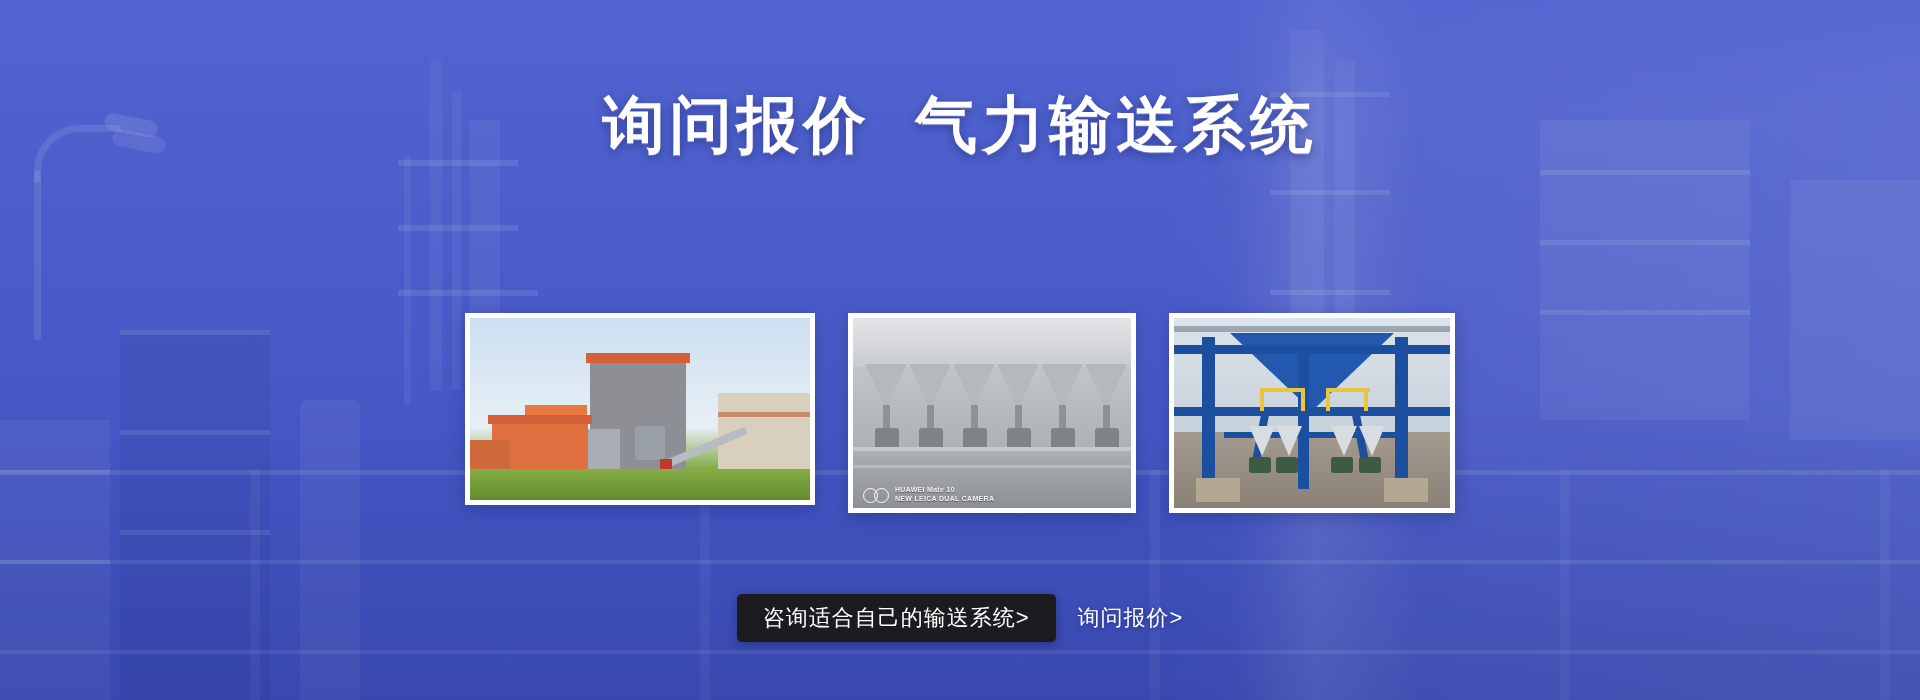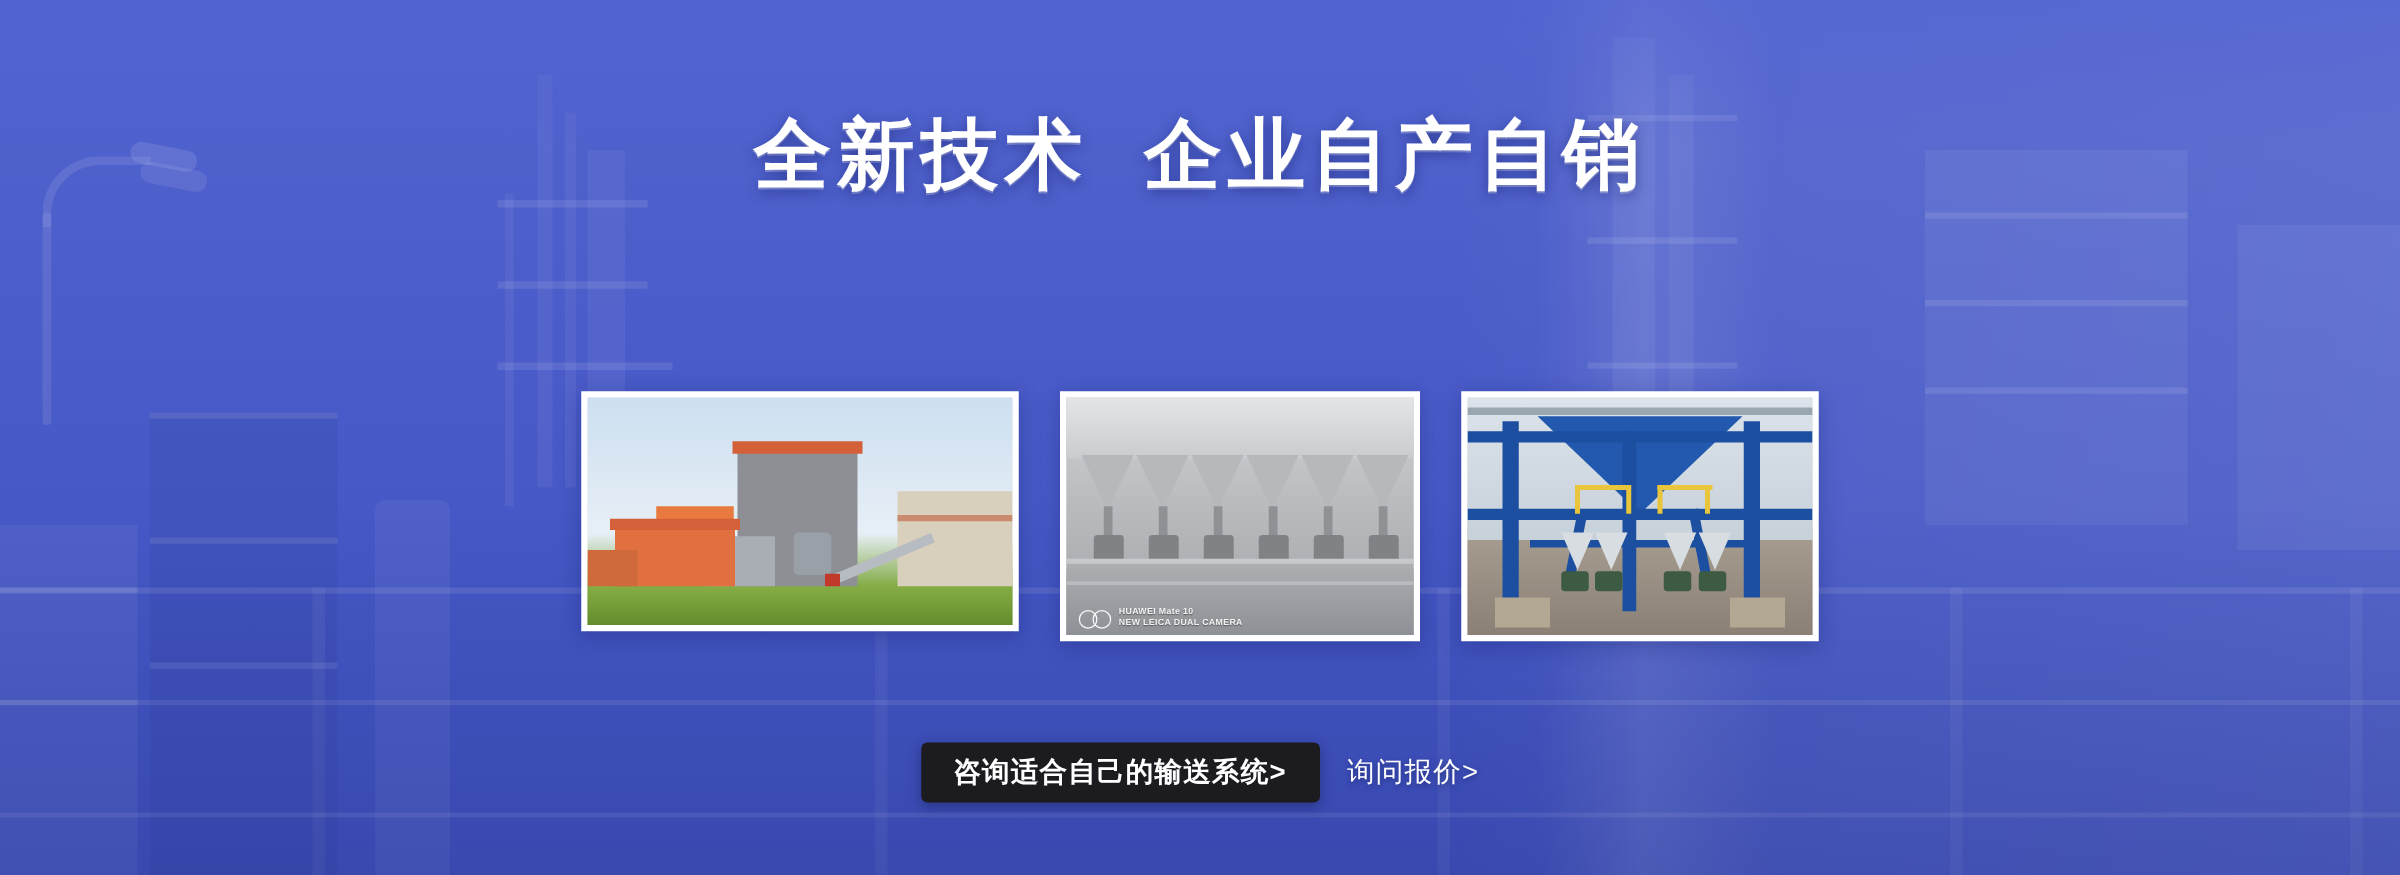--- a/index.html
+++ b/index.html
@@ -136,21 +136,21 @@
   .p3 .cone{position:absolute;width:0;height:0;border-left:13px solid transparent;border-right:13px solid transparent;border-top:30px solid #d8dde1;}
   .p3 .motor{position:absolute;width:22px;height:16px;background:#3d5a43;border-radius:3px;}
   .p3 .base{position:absolute;background:#b3a892;}
 
   
   .cta{
     position:absolute;left:0;top:594px;width:1920px;
     display:flex;justify-content:center;align-items:center;gap:22px;
   }
   .cta-primary{
-    background:#1b1b20;color:#ffffff;font-size:22px;font-weight:bold;
+    background:#1b1b20;color:#ffffff;font-size:22px;font-weight:normal;
     letter-spacing:1px;height:48px;padding:0 26px;border-radius:5px;
     display:flex;align-items:center;justify-content:center;
     box-shadow:0 3px 10px rgba(10,14,50,.35);white-space:nowrap;cursor:pointer;
   }
   .cta-secondary{
     color:#ffffff;font-size:22px;letter-spacing:1px;
     display:flex;align-items:center;white-space:nowrap;cursor:pointer;
     text-shadow:0 1px 4px rgba(15,22,80,.5);
   }
 </style>
@@ -207,21 +207,21 @@
     <div class="bg-topfade"></div>
 
     <div class="lamp">
       <div class="lamp-arm"></div>
       <div class="lamp-pole"></div>
       <div class="lamp-head"></div>
       <div class="lamp-head2"></div>
     </div>
   </div>
 
-  <div class="headline">全新技术  企业自产自销</div>
+  <div class="headline">询问报价  气力输送系统</div>
 
 
   <div class="cards">
 
     <div class="card">
       <div class="photo p1">
         <div class="sky"></div>
         <div class="lawn"></div>
         <div class="bld"></div>
         <div class="tower"></div>

